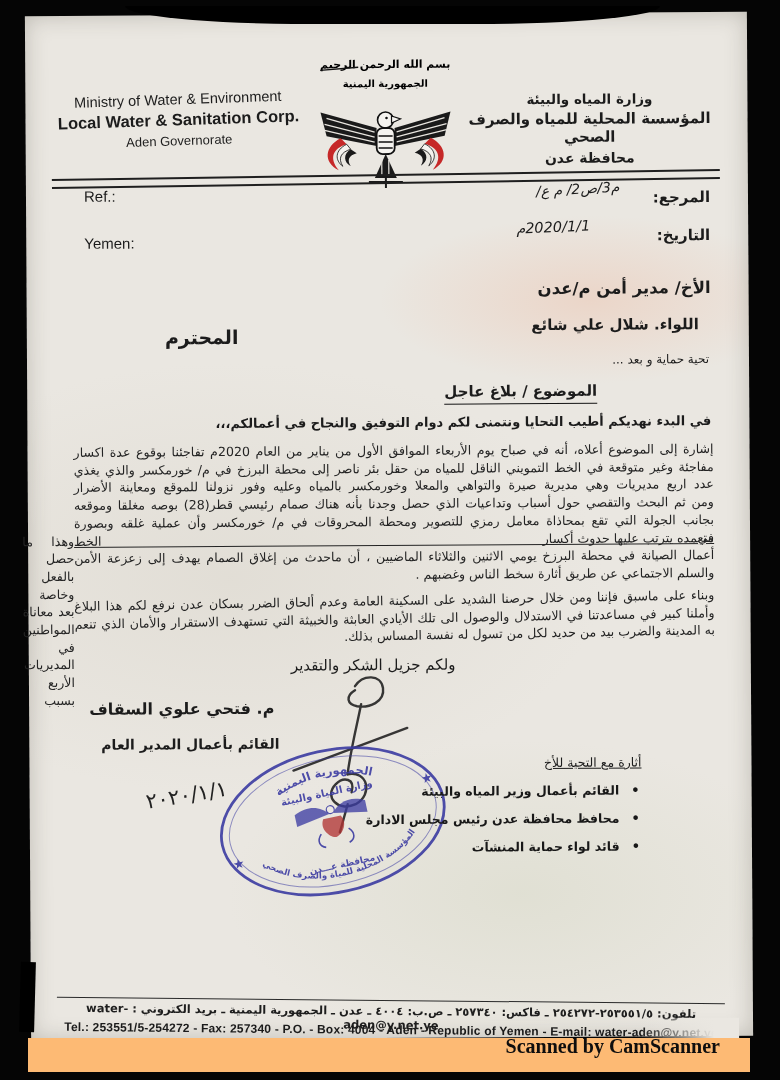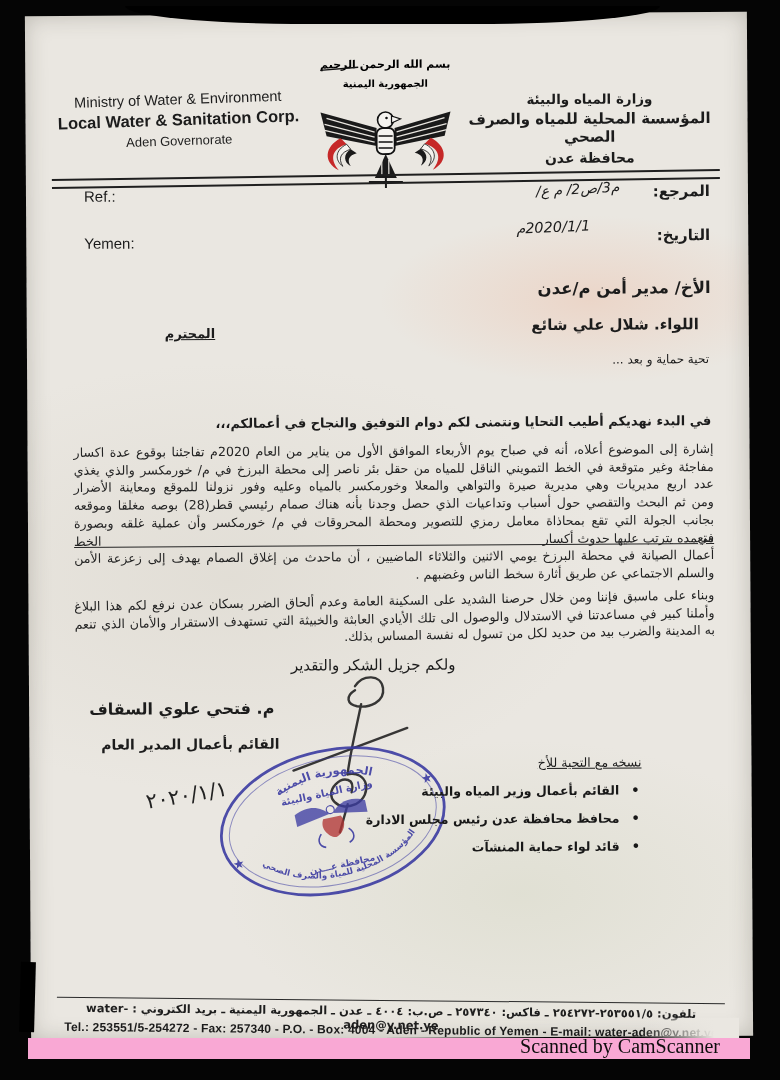--- a/index.html
+++ b/index.html
@@ -24,30 +24,30 @@
   .hdr-en .l3{position:static;display:block;font-size:13px;margin-top:4px;}
   .hdr-ar{right:32px;top:78px;width:252px;text-align:center;}
   .hdr-ar .l1{position:static;display:block;font-size:13.5px;font-weight:bold;}
   .hdr-ar .l2{position:static;display:block;font-size:15px;font-weight:bold;margin-top:3px;}
   .hdr-ar .l3{position:static;display:block;font-size:14px;font-weight:bold;margin-top:4px;}
   .emblem{left:287px;top:40px;width:146px;height:142px;}
   .rule{left:26px;top:160px;width:668px;height:6px;border-top:2.5px solid #1f1f1f;
         border-bottom:2px solid #1f1f1f;transform:rotate(-0.5deg);}
   
   .lbl-ar{font-weight:bold;font-size:15px;}
-  .ref-ar{right:38px;top:170px;margin-left:16px;}
+  .ref-ar{right:38px;top:176px;margin-left:16px;}
   .refval{right:128px;top:168px;font-style:italic;font-size:14px;transform:rotate(-3deg);}
   .date-ar{right:38px;top:214px;text-align:center;}
   .dateval{right:158px;top:206px;font-style:italic;font-size:14.5px;transform:rotate(-2deg);}
   .ref-en{left:58px;top:172px;font-size:15px;}
   .date-en{left:58px;top:219px;font-size:15px;}
   
   .toline{right:38px;top:266px;font-weight:bold;font-size:16.5px;}
   .nameline{right:50px;top:303px;font-weight:bold;font-size:15px;}
-  .honorific{left:138px;top:311px;font-weight:bold;font-size:13px;text-decoration:underline;}
+  .honorific{left:138px;top:311px;font-weight:bold;font-size:19px;}
   .greeting{right:40px;top:340px;font-size:12px;}
   .subject{right:152px;top:369px;font-weight:bold;font-size:15px;
            border-bottom:1.8px solid #151515;padding-bottom:3px;}
   .opening{right:38px;top:401px;font-weight:bold;font-size:13px;}
   
   .p1{left:46px;top:428px;width:640px;font-size:12.6px;line-height:17.7px;direction:rtl;}
   .p2{left:46px;top:578px;width:640px;font-size:12.6px;line-height:17.5px;direction:rtl;
       transform:rotate(-0.7deg);}
   .jline{position:static;display:block;text-align:justify;text-align-last:justify;color:#242424;}
   .endline{position:static;display:block;text-align:right;color:#242424;}
@@ -72,21 +72,21 @@
         direction:rtl;transform:rotate(0.9deg);color:#1e1e1e;}
   .f-en{left:30px;top:1009px;width:660px;text-align:center;font-size:12px;font-weight:bold;
         transform:rotate(0.9deg);color:#1b1b1b;letter-spacing:.2px;}
   .f-fade{right:14px;top:1006px;width:100px;height:26px;
           background:linear-gradient(to right,rgba(234,231,225,0),#eae7e1 75%);}
   
   .top-shadow{position:absolute;left:125px;top:6px;width:535px;height:18px;background:#000;
               border-radius:0 0 50% 50%/0 0 26px 26px;z-index:3;}
   .corner-notch{position:absolute;left:20px;top:962px;width:15px;height:70px;background:#000;
                 transform:rotate(1.5deg);z-index:3;}
-  .cam-strip{position:absolute;left:28px;top:1038px;width:722px;height:21px;background:#f9a8d4;z-index:2;}
+  .cam-strip{position:absolute;left:28px;top:1038px;width:722px;height:34px;background:#fdba74;z-index:2;font-weight:bold;}
   .cam-strip span{position:absolute;right:30px;top:-3px;font-family:"Liberation Serif",serif;
                   font-size:20px;color:#0e0e0e;}
 </style>
 </head>
 <body>
 
 <div class="screen">
   <div class="page">
 
     <div class="hdr-en en">
@@ -148,29 +148,30 @@
     <div class="date-ar ar lbl-ar">التاريخ:</div>
     <div class="dateval ar">2020/1/1م</div>
     <div class="ref-en en">Ref.:</div>
     <div class="date-en en">Yemen:</div>
 
     <div class="toline ar">الأخ/ مدير أمن م/عدن</div>
     <div class="nameline ar">اللواء. شلال علي شائع</div>
     <div class="honorific ar">المحترم</div>
     <div class="greeting ar">تحية حماية و بعد ...</div>
 
+    <div class="subject ar">الموضوع / بلاغ عاجل</div>
     <div class="opening ar">في البدء نهديكم أطيب التحايا ونتمنى لكم دوام التوفيق والنجاح في أعمالكم،،،</div>
 
     <div class="p1 ar">
       <span class="jline">إشارة إلى الموضوع أعلاه، أنه في صباح يوم الأربعاء الموافق الأول من يناير من العام 2020م تفاجئنا بوقوع عدة اكسار</span>
       <span class="jline">مفاجئة وغير متوقعة في الخط التمويني الناقل للمياه من حقل بئر ناصر إلى محطة البرزخ في م/ خورمكسر والذي يغذي</span>
       <span class="jline">عدد اربع مديريات وهي مديرية صيرة والتواهي والمعلا وخورمكسر بالمياه وعليه وفور نزولنا للموقع ومعاينة الأضرار</span>
       <span class="jline">ومن ثم البحث والتقصي حول أسباب وتداعيات الذي حصل وجدنا بأنه هناك صمام رئيسي قطر(28) بوصه مغلقا وموقعه</span>
       <span class="jline">بجانب الجولة التي تقع بمحاذاة معامل رمزي للتصوير ومحطة المحروقات في م/ خورمكسر وأن عملية غلقه وبصورة</span>
-      <span class="jline"><span class="uphrase-pre">متعمده يترتب عليها حدوث أكسار </span><span class="uphrase">في الخط</span></span>
+      <span class="jline"><span class="uphrase-pre">متعمده يترتب عليها حدوث أكسار </span><span class="uphrase">في الخط</span><span> وهذا ما حصل بالفعل وخاصة بعد معاناة المواطنين في المديريات الأربع بسبب</span></span>
       <span class="jline">أعمال الصيانة في محطة البرزخ يومي الاثنين والثلاثاء الماضيين ، أن ماحدث من إغلاق الصمام يهدف إلى زعزعة الأمن</span>
       <span class="endline">والسلم الاجتماعي عن طريق أثارة سخط الناس وغضبهم .</span>
     </div>
 
     <div class="p2 ar">
       <span class="jline">وبناء على ماسبق فإننا ومن خلال حرصنا الشديد على السكينة العامة وعدم ألحاق الضرر بسكان عدن نرفع لكم هذا البلاغ</span>
       <span class="jline">وأملنا كبير في مساعدتنا في الاستدلال والوصول الى تلك الأيادي العابثة والخبيثة التي تستهدف الاستقرار والأمان الذي تنعم</span>
       <span class="endline">به المدينة والضرب بيد من حديد لكل من تسول له نفسة المساس بذلك.</span>
     </div>
 
@@ -210,21 +211,21 @@
       </g>
       <path id="stampBottomArc" d="M -92,6 A 94,62 0 0 0 92,6" fill="none"></path>
       <text font-size="8.5" font-weight="bold" fill="#3c3ca2" direction="rtl">
         <textPath href="#stampBottomArc" startOffset="50%" text-anchor="middle">المؤسسة المحلية للمياة والصرف الصحي</textPath>
       </text>
       <text x="0" y="47" text-anchor="middle" font-size="9" font-weight="bold" fill="#3c3ca2" direction="rtl">محافظة عـــدن</text>
       <text x="-101" y="26" font-size="13" fill="#3c3ca2" text-anchor="middle">★</text>
       <text x="101" y="-18" font-size="13" fill="#3c3ca2" text-anchor="middle">★</text>
     </svg>
 
-    <div class="cc-head ar">نسخه مع التحية للأخ</div>
+    <div class="cc-head ar">أثارة مع التحية للأخ</div>
     <div class="cc-list">
       <span class="cc-item ar">القائم بأعمال وزير المياه والبيئة</span>
       <span class="cc-item ar">محافظ محافظة عدن رئيس مجلس الادارة</span>
       <span class="cc-item ar">قائد لواء حماية المنشآت</span>
     </div>
 
     <div class="f-rule"></div>
     <div class="f-ar ar">تلفون: ٢٥٣٥٥١/٥-٢٥٤٢٧٢ ـ فاكس: ٢٥٧٣٤٠ ـ ص.ب: ٤٠٠٤ ـ عدن ـ الجمهورية اليمنية ـ بريد الكتروني : water-aden@y.net.ye</div>
     <div class="f-en en">Tel.: 253551/5-254272 - Fax: 257340 - P.O. - Box: 4004 - Aden - Republic of Yemen - E-mail: water-aden@y.net.ye</div>
     <div class="f-fade"></div>

